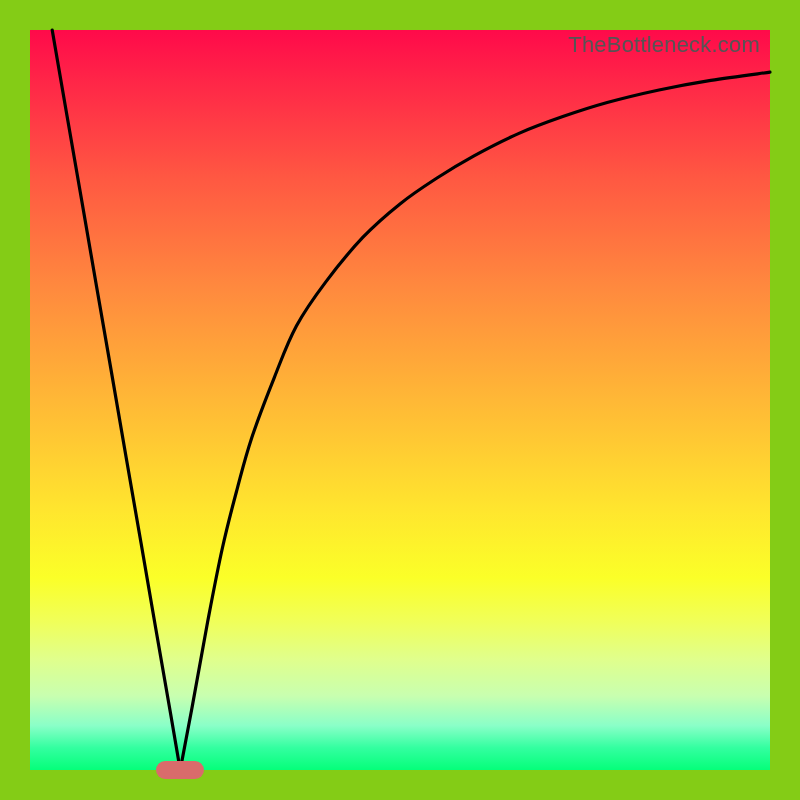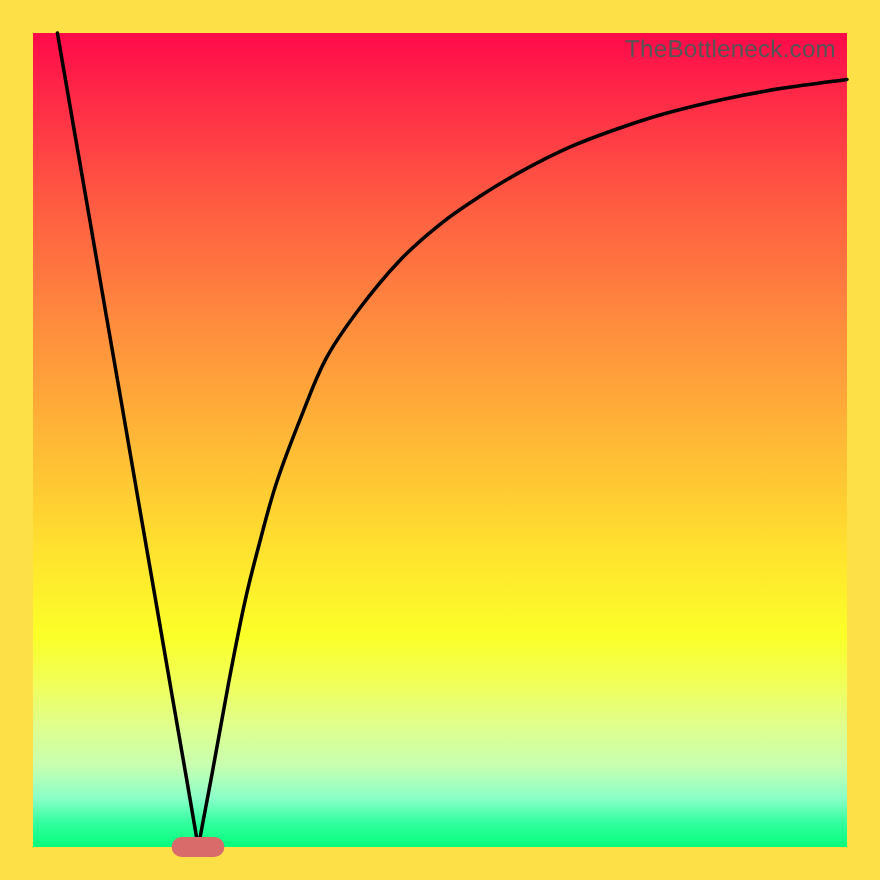--- a/index.html
+++ b/index.html
@@ -8,21 +8,21 @@
     width: 800px;
     height: 800px;
     overflow: hidden;
     background: #000;
     font-family: Arial, Helvetica, sans-serif;
   }
   .frame {
     position: relative;
     width: 800px;
     height: 800px;
-    background: #fde047;
+    background: #84cc16;
   }
   .plot-area {
     position: absolute;
     left: 30px;
     top: 30px;
     width: 740px;
     height: 740px;
     background: linear-gradient(
       to bottom,
       #ff0a4a 0%,

